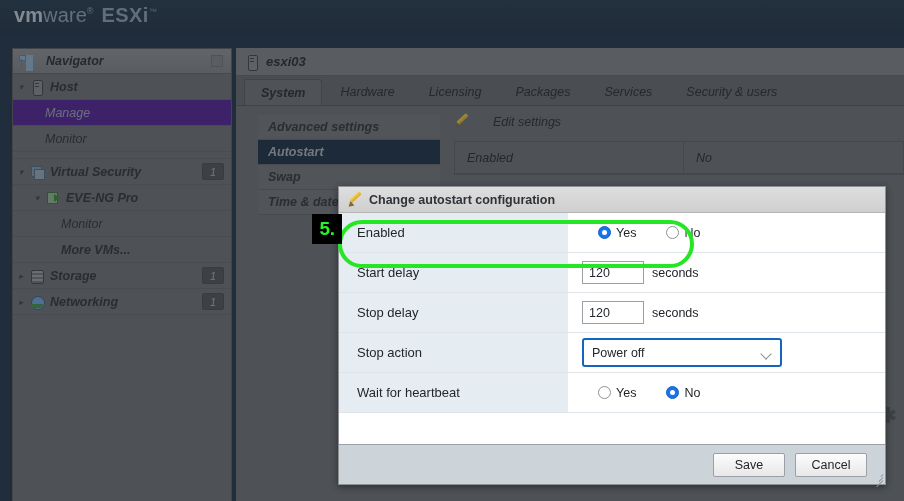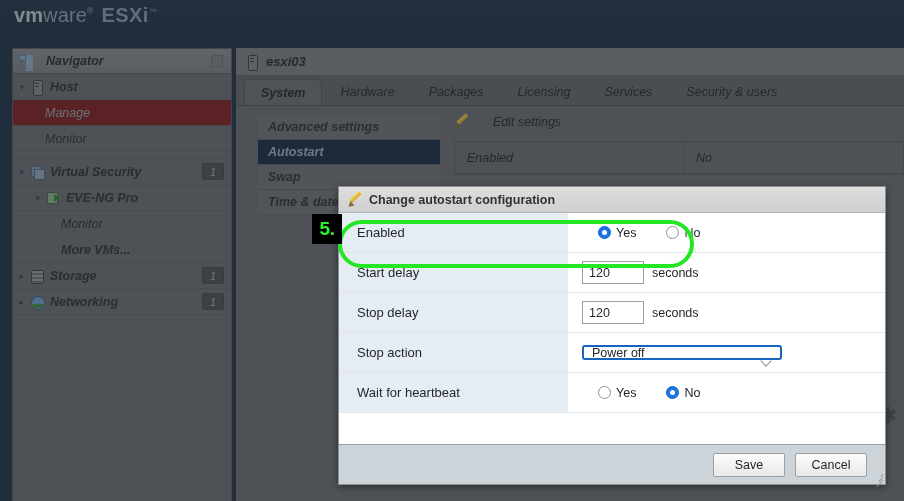--- a/index.html
+++ b/index.html
@@ -49,21 +49,21 @@
   #navhdr .title { font-weight:bold; color:#24282c; font-size:12.5px; margin-left:6px; }
   #navhdr .minbox {
     position:absolute; right:8px; top:6px; width:12px; height:12px;
     border:1px solid #6b6f73; background:#7f8387;
   }
   .navrow {
     height:26px; display:flex; align-items:center;
     color:#2a2e32; font-size:12.5px; position:relative;
     border-bottom:1px solid #5f6367;
   }
-  .navrow.sel { background:#7f1d1d; }
+  .navrow.sel { background:#4c1d95; }
   .navrow.sel .lbl { color:#9aa3ab; }
   .navrow .caret {
     width:16px; text-align:center; font-size:9px; color:#3b3f43; flex:0 0 16px;
   }
   .navrow .lbl { color:#2a2e32; }
   .navrow.bold .lbl { font-weight:bold; }
   .navrow .badge {
     position:absolute; right:7px; top:4px; width:22px; height:17px;
     background:#4c5054; border:1px solid #44484c; border-radius:2px;
     color:#a9aeb2; font-size:11px; text-align:center; line-height:16px;
@@ -219,21 +219,21 @@
     content:""; position:absolute; left:3px; top:3px; width:5px; height:5px;
     border-radius:50%; background:#fff;
   }
   .txtbox {
     width:62px; height:23px; border:1px solid #9aa0a6; background:#fff;
     font-family:"Liberation Sans", sans-serif; font-size:12.5px; color:#23272b;
     padding:0 6px; line-height:21px;
   }
   .unit { margin-left:8px; color:#23272b; font-size:12.5px; }
   .selbox {
-    width:200px; height:15px; border:2px solid #1464c0; border-radius:3px; background:#fff;
+    width:200px; height:29px; border:2px solid #1464c0; border-radius:3px; background:#fff;
     display:flex; align-items:center; padding:0 8px; position:relative;
     color:#23272b; font-size:12.5px;
   }
   .selbox .chev {
     position:absolute; right:10px; top:10px; width:8px; height:8px;
     border-left:1.5px solid #8a8f94; border-bottom:1.5px solid #8a8f94;
     transform:rotate(-45deg);
   }
   #dlgfooter {
     position:absolute; left:0; bottom:0; width:546px; height:40px;
@@ -342,22 +342,22 @@
 
   <div id="content">
     <div id="crumb">
       <span class="ico ico-host"></span>
       <span>esxi03</span>
     </div>
 
     <div id="tabs">
         <div class="tab active">System</div>
         <div class="tab">Hardware</div>
+        <div class="tab">Licensing</div>
         <div class="tab">Packages</div>
-        <div class="tab">Licensing</div>
         <div class="tab">Services</div>
         <div class="tab">Security &amp; users</div>
       </div>
 
     <div id="panes">
       <div id="submenu">
           <div class="subitem">Advanced settings</div>
           <div class="subitem sel">Autostart</div>
           <div class="subitem">Swap</div>
           <div class="subitem">Time &amp; date</div>

